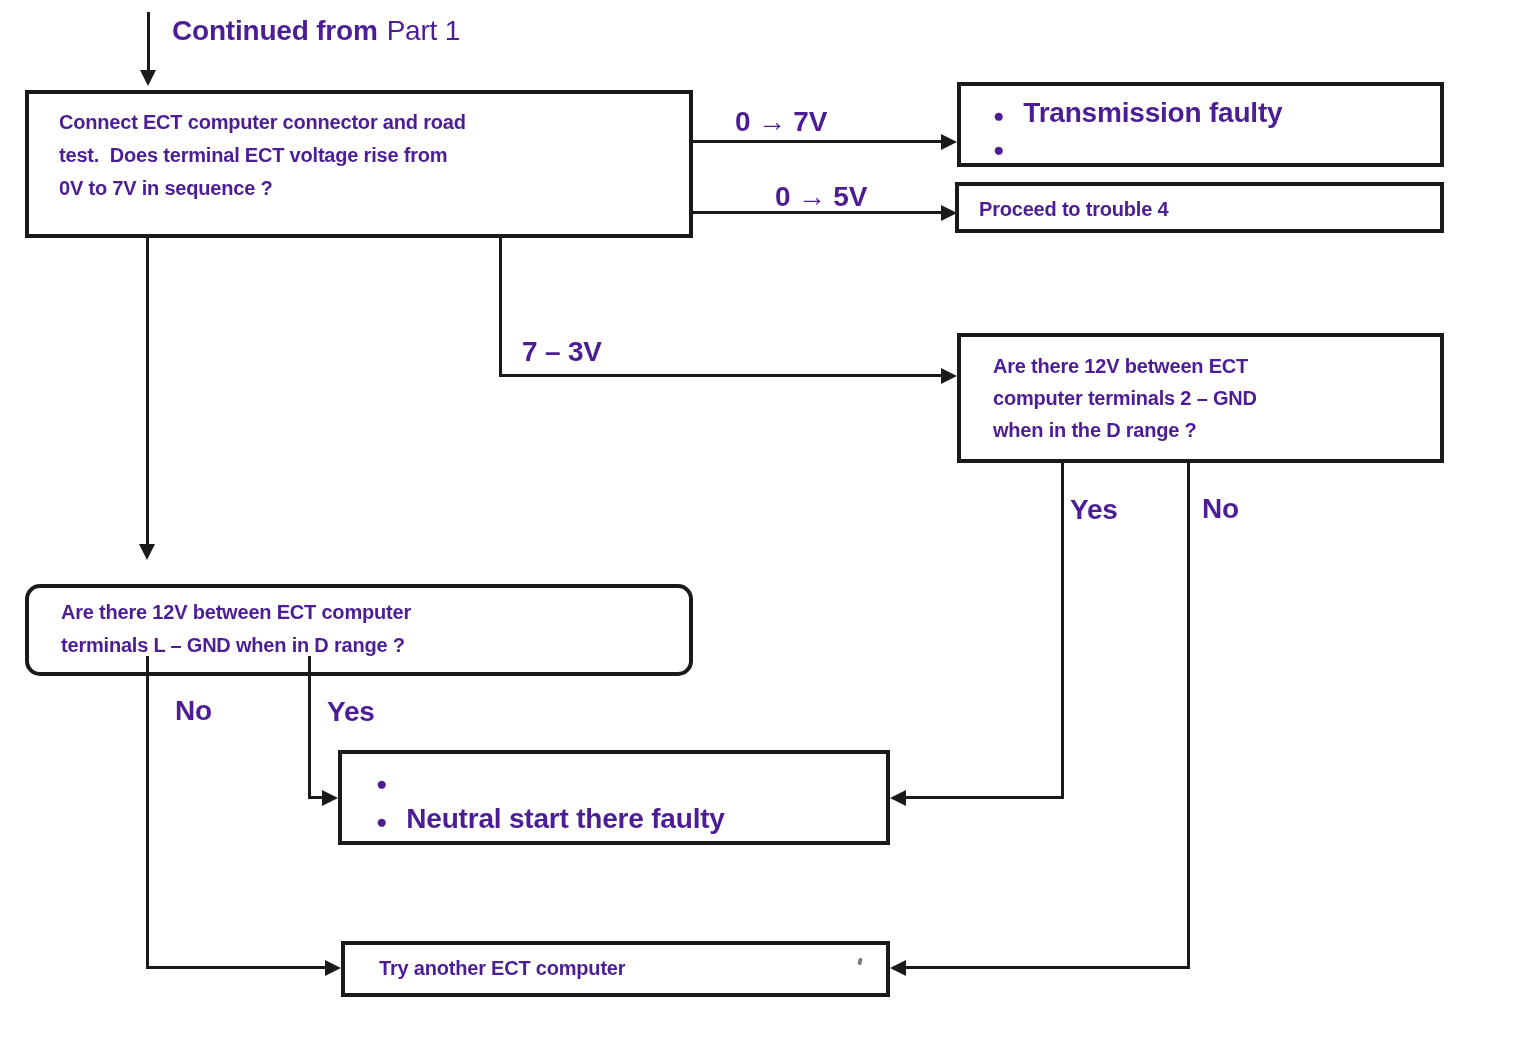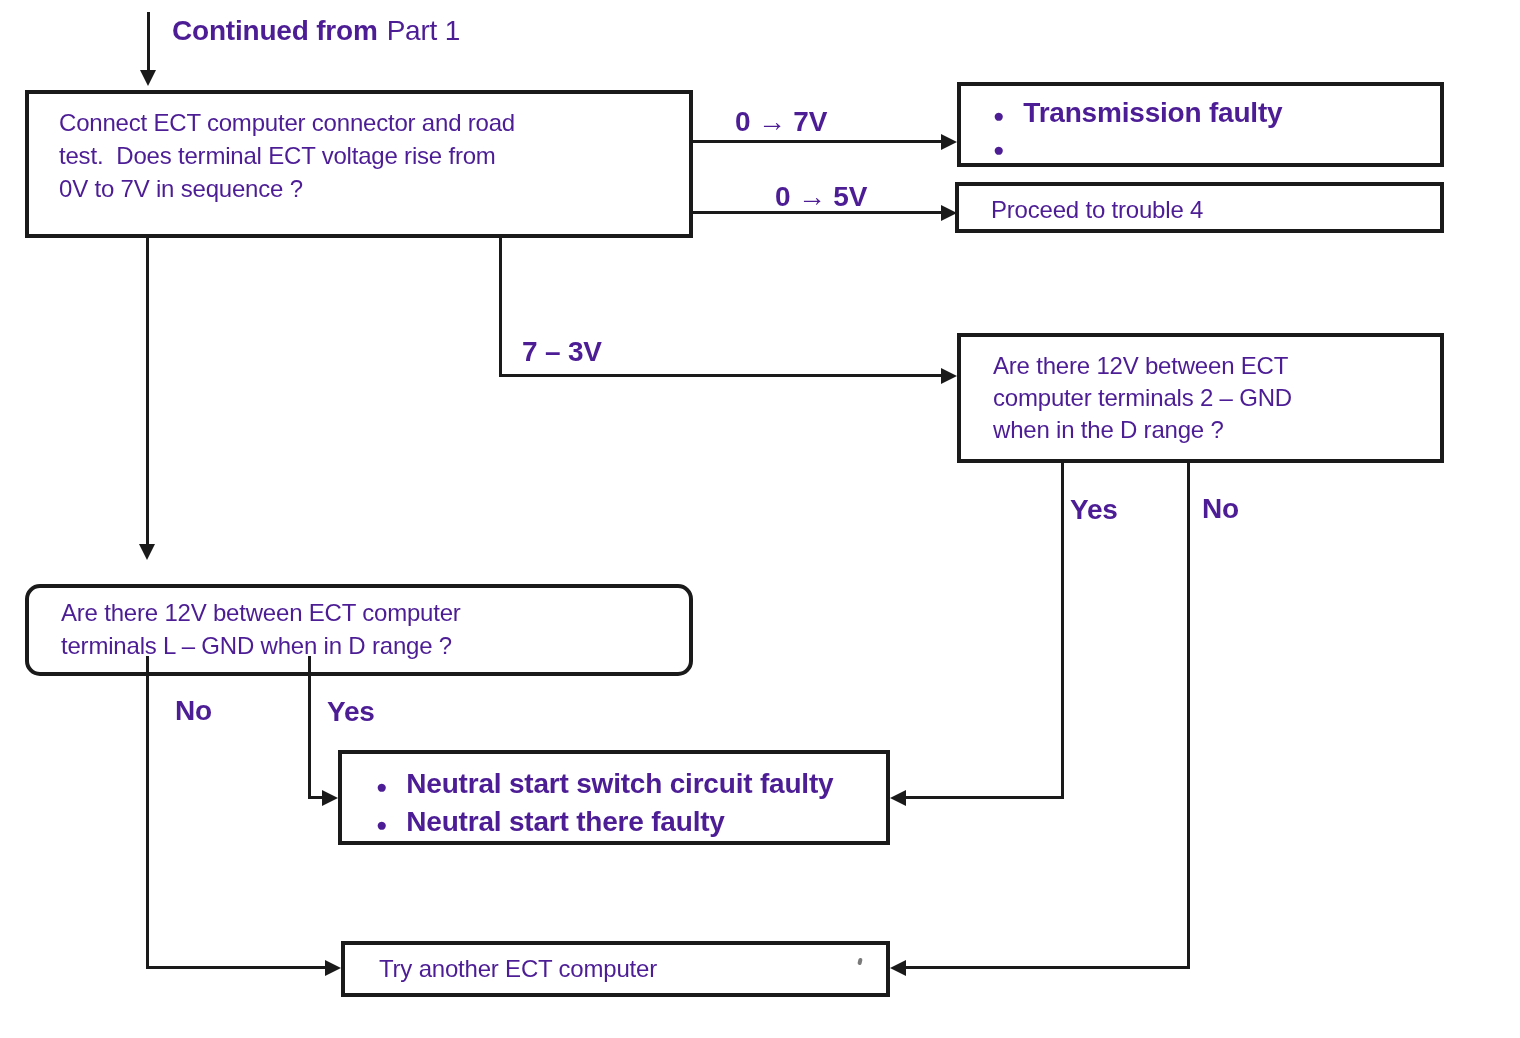--- a/index.html
+++ b/index.html
@@ -11,22 +11,22 @@
     color: #4c1d95;
     overflow: hidden;
   }
   .box {
     position: absolute;
     box-sizing: border-box;
     border: 4px solid #1a1a1a;
     background: #ffffff;
   }
   .btxt {
-    font-size: 24px;
-    font-weight: normal;
+    font-size: 20px;
+    font-weight: bold;
     letter-spacing: -0.2px;
     line-height: 33px;
     white-space: pre-wrap;
   }
   .bD .btxt { line-height: 32px; }
   .brow {
     display: flex;
     align-items: baseline;
     font-size: 28px;
     font-weight: bold;
@@ -84,21 +84,21 @@
         <span class="bullet">●</span>
       </div>
     </div>
   </div>
 
   <div class="hline" style="left:693px; top:211px; width:248px; height:3px;"></div>
   <div class="arr right" style="left:941px; top:205px;"></div>
   <div class="lbl" style="left:775px; top:181px;">0 → 5V</div>
 
   <div class="box" style="left:955px; top:182px; width:489px; height:51px;">
-    <div class="btxt" style="padding:7px 0 0 32px;">Proceed to trouble 4</div>
+    <div class="btxt" style="padding:7px 0 0 20px;">Proceed to trouble 4</div>
   </div>
 
   <div class="vline" style="left:499px; top:238px; width:3px; height:139px;"></div>
   <div class="hline" style="left:499px; top:374px; width:442px; height:3px;"></div>
   <div class="arr right" style="left:941px; top:368px;"></div>
   <div class="lbl" style="left:522px; top:336px;">7 – 3V</div>
 
   <div class="box bD" style="left:957px; top:333px; width:487px; height:130px;">
     <div class="btxt" style="padding:13px 8px 0 32px;">Are there 12V between ECT
 computer terminals 2 – GND
@@ -130,21 +130,20 @@
 
   <div class="vline" style="left:308px; top:656px; width:3px; height:143px;"></div>
   <div class="hline" style="left:308px; top:796px; width:17px; height:3px;"></div>
   <div class="arr right" style="left:322px; top:790px;"></div>
   <div class="lbl" style="left:327px; top:696px;">Yes</div>
 
   <div class="box" style="left:338px; top:750px; width:552px; height:95px;">
     <div style="padding:12px 0 0 34px;">
       <div class="brow" style="line-height:35px;">
         <span class="bullet">●</span>
-          <span>Neutral start switch circuit faulty</span>
       </div>
       <div class="brow" style="line-height:35px;">
         <span class="bullet">●</span>
           <span>Neutral start there faulty</span>
       </div>
     </div>
   </div>
 
   <div class="box" style="left:341px; top:941px; width:549px; height:56px;">
     <div class="btxt" style="padding:7px 0 0 34px;">Try another ECT computer</div>

